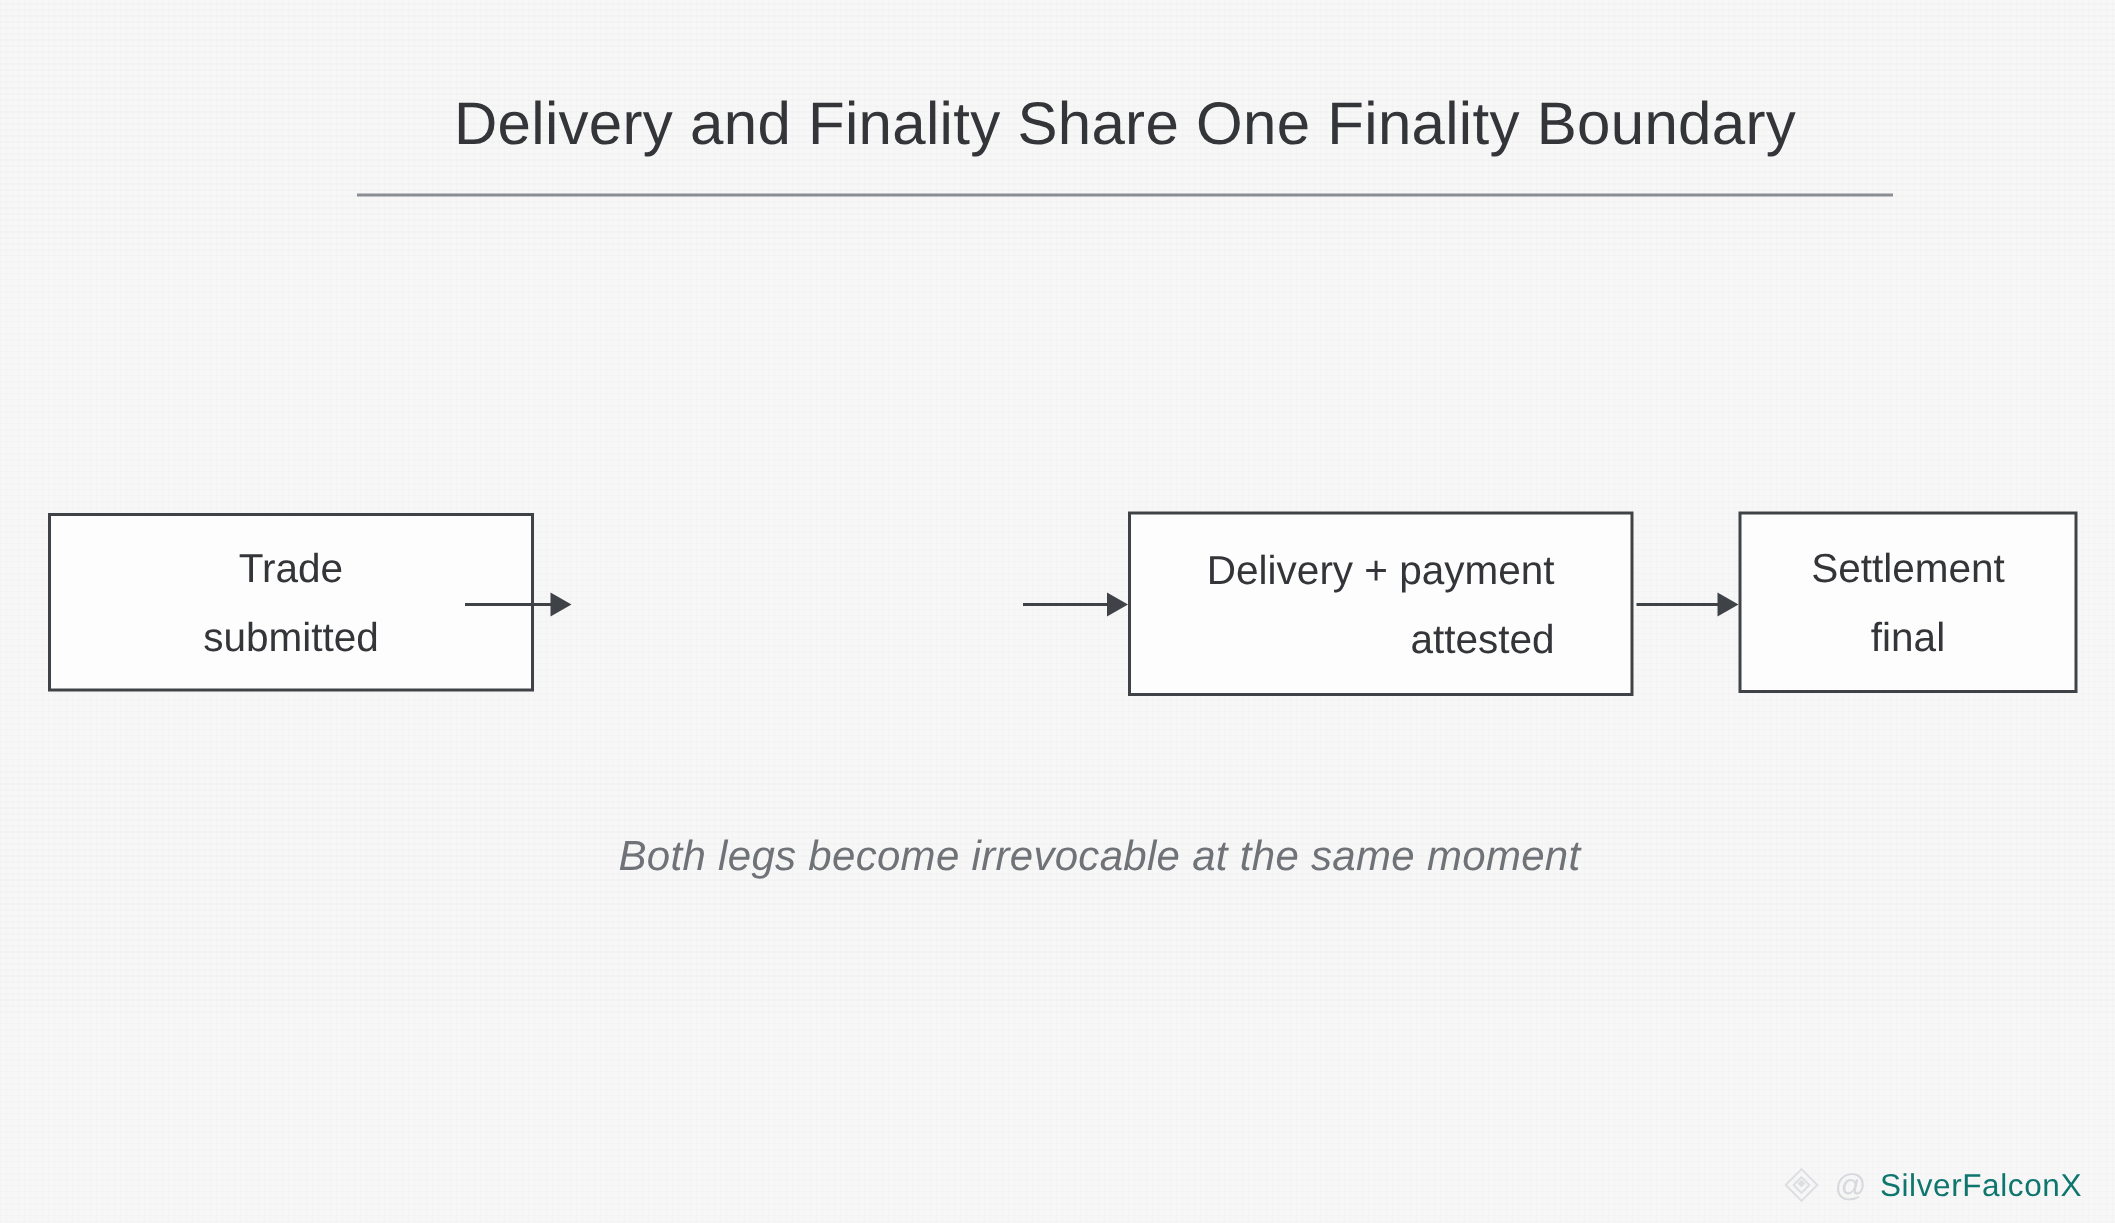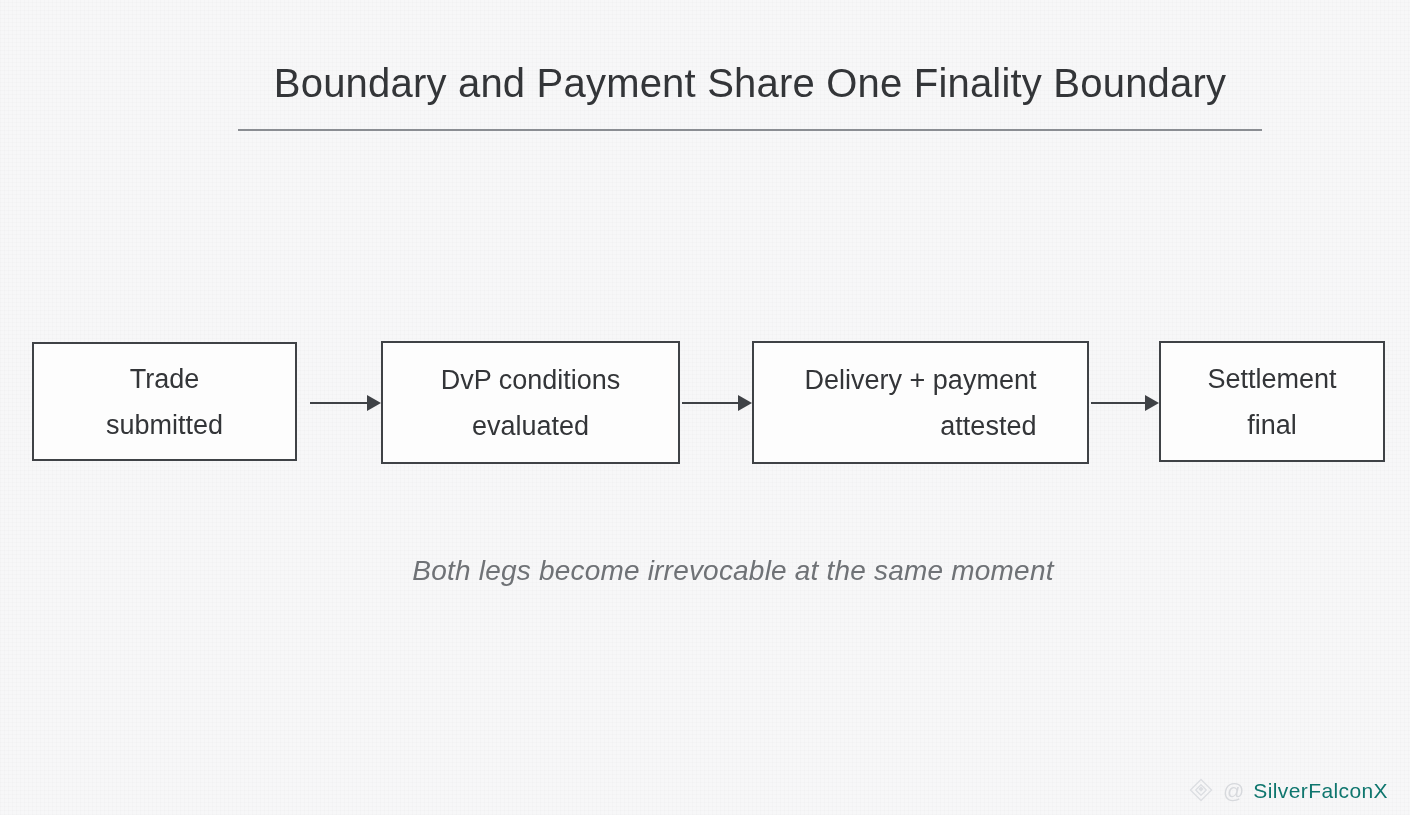--- a/index.html
+++ b/index.html
@@ -75,21 +75,21 @@
     text-align: center;
   }
   .node-label {
     font-size: 27px;
     font-weight: 400;
     color: #333538;
     line-height: 46px;
     padding: 0 10px;
   }
 
-  .node-1 { left: 32px;   top: 1px;  width: 265px; height: 119px; }
+  .node-1 { left: 32px;   top: 1px;  width: 324px; height: 119px; }
   .node-2 { left: 381px;  top: 0px;  width: 299px; height: 123px; }
   .node-3 { left: 752px;  top: 0px;  width: 337px; height: 123px; }
   .node-4 { left: 1159px; top: 0px;  width: 226px; height: 121px; }
 
   
   .arrow {
     position: absolute;
     top: 61px;
     height: 2px;
     display: block;
@@ -164,40 +164,36 @@
   }
 </style>
 </head>
 <body>
 
 <div class="paper-noise"></div>
 
 <div class="slide">
 
   <div class="title-block">
-    <div class="slide-title">Boundary and Payment Share One Finality Boundary</div>
+    <div class="slide-title">Delivery and Finality Share One Finality Boundary</div>
     <div class="title-rule"></div>
   </div>
 
   <div class="flow">
 
     <div class="node node-1">
       <div class="node-label" style="white-space: pre-line;">Trade
 submitted</div>
     </div>
 
     <div class="arrow arrow-1">
       <span class="shaft"></span>
       <span class="head"></span>
     </div>
 
-    <div class="node node-2">
-      <div class="node-label" style="white-space: pre-line;">DvP conditions
-evaluated</div>
-    </div>
 
     <div class="arrow arrow-2">
       <span class="shaft"></span>
       <span class="head"></span>
     </div>
 
     <div class="node node-3">
       <div class="node-label" style="white-space: pre-line; text-align: right;">Delivery + payment
 attested</div>
     </div>

